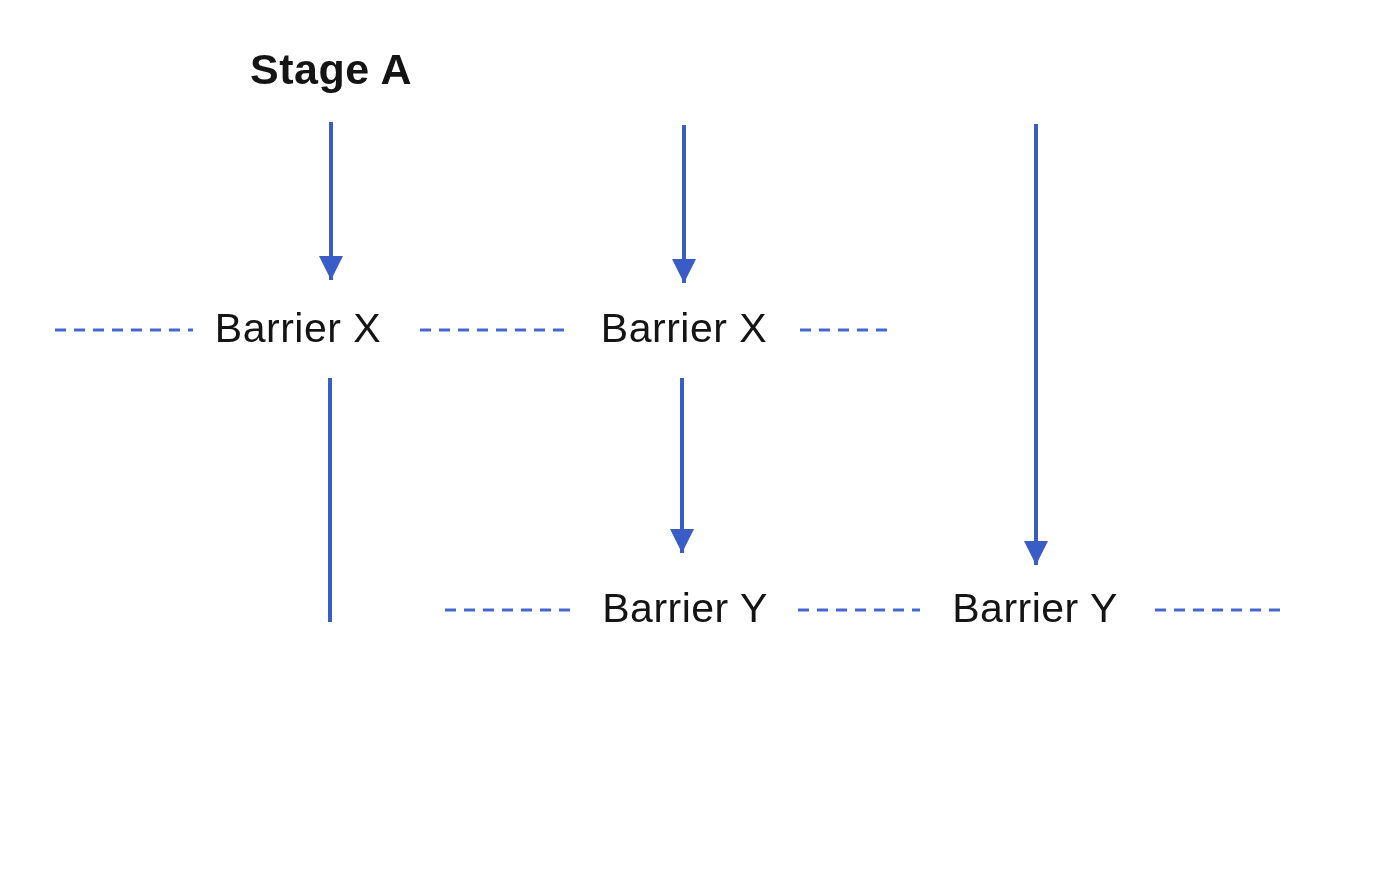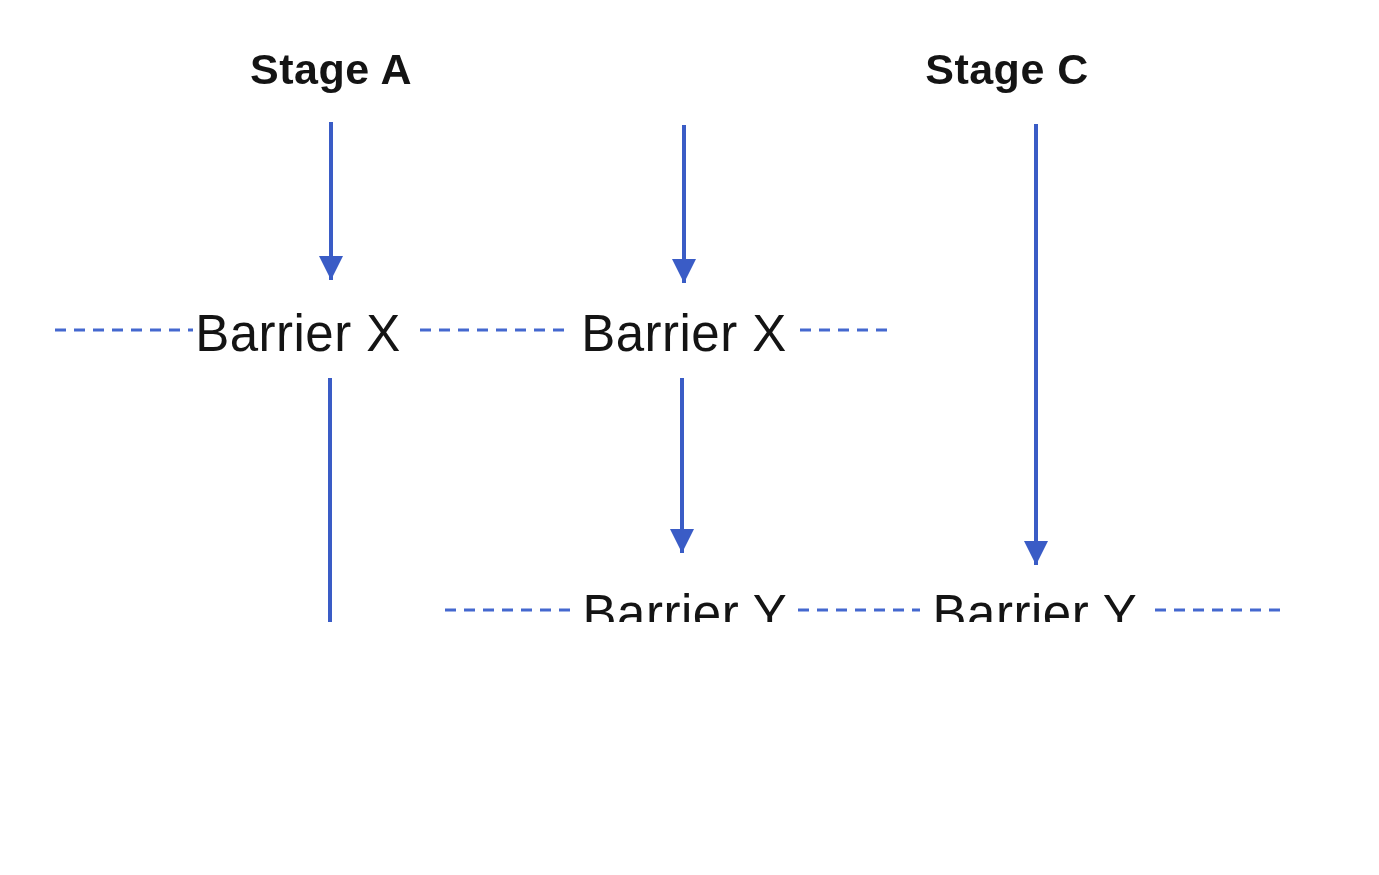--- a/index.html
+++ b/index.html
@@ -27,21 +27,21 @@
     white-space: nowrap;
     color: #141414;
     line-height: 1;
   }
   .stage-label {
     font-size: 43px;
     font-weight: 700;
     letter-spacing: 0.5px;
   }
   .barrier-label {
-    font-size: 51px;
+    font-size: 41px;
     font-weight: 400;
     letter-spacing: 0.5px;
   }
 </style>
 </head>
 <body>
 
 <div class="canvas">
 
   <svg class="layer" width="1379" height="875" viewBox="0 0 1379 875">
@@ -64,21 +64,20 @@
     <line x1="55" y1="330" x2="193" y2="330" stroke-width="3" stroke-dasharray="11 8" stroke="#4468cf"></line>
     <line x1="420" y1="330" x2="568" y2="330" stroke-width="3" stroke-dasharray="11 8" stroke="#4468cf"></line>
     <line x1="800" y1="330" x2="889" y2="330" stroke-width="3" stroke-dasharray="11 8" stroke="#4468cf"></line>
 
     <line x1="445" y1="610" x2="572" y2="610" stroke-width="3" stroke-dasharray="11 8" stroke="#4468cf"></line>
     <line x1="798" y1="610" x2="920" y2="610" stroke-width="3" stroke-dasharray="11 8" stroke="#4468cf"></line>
     <line x1="1155" y1="610" x2="1280" y2="610" stroke-width="3" stroke-dasharray="11 8" stroke="#4468cf"></line>
   </svg>
 
   <div class="label stage-label" style="left:331px; top:48px;">Stage A</div>
-  <div class="label stage-label" style="left:1007px; top:48px;">Stage C</div>
 
   <div class="label barrier-label" style="left:298px; top:308px;">Barrier X</div>
   <div class="label barrier-label" style="left:684px; top:308px;">Barrier X</div>
 
   <div class="label barrier-label" style="left:685px; top:588px;">Barrier Y</div>
   <div class="label barrier-label" style="left:1035px; top:588px;">Barrier Y</div>
 
 </div>
 
 </body></html>

